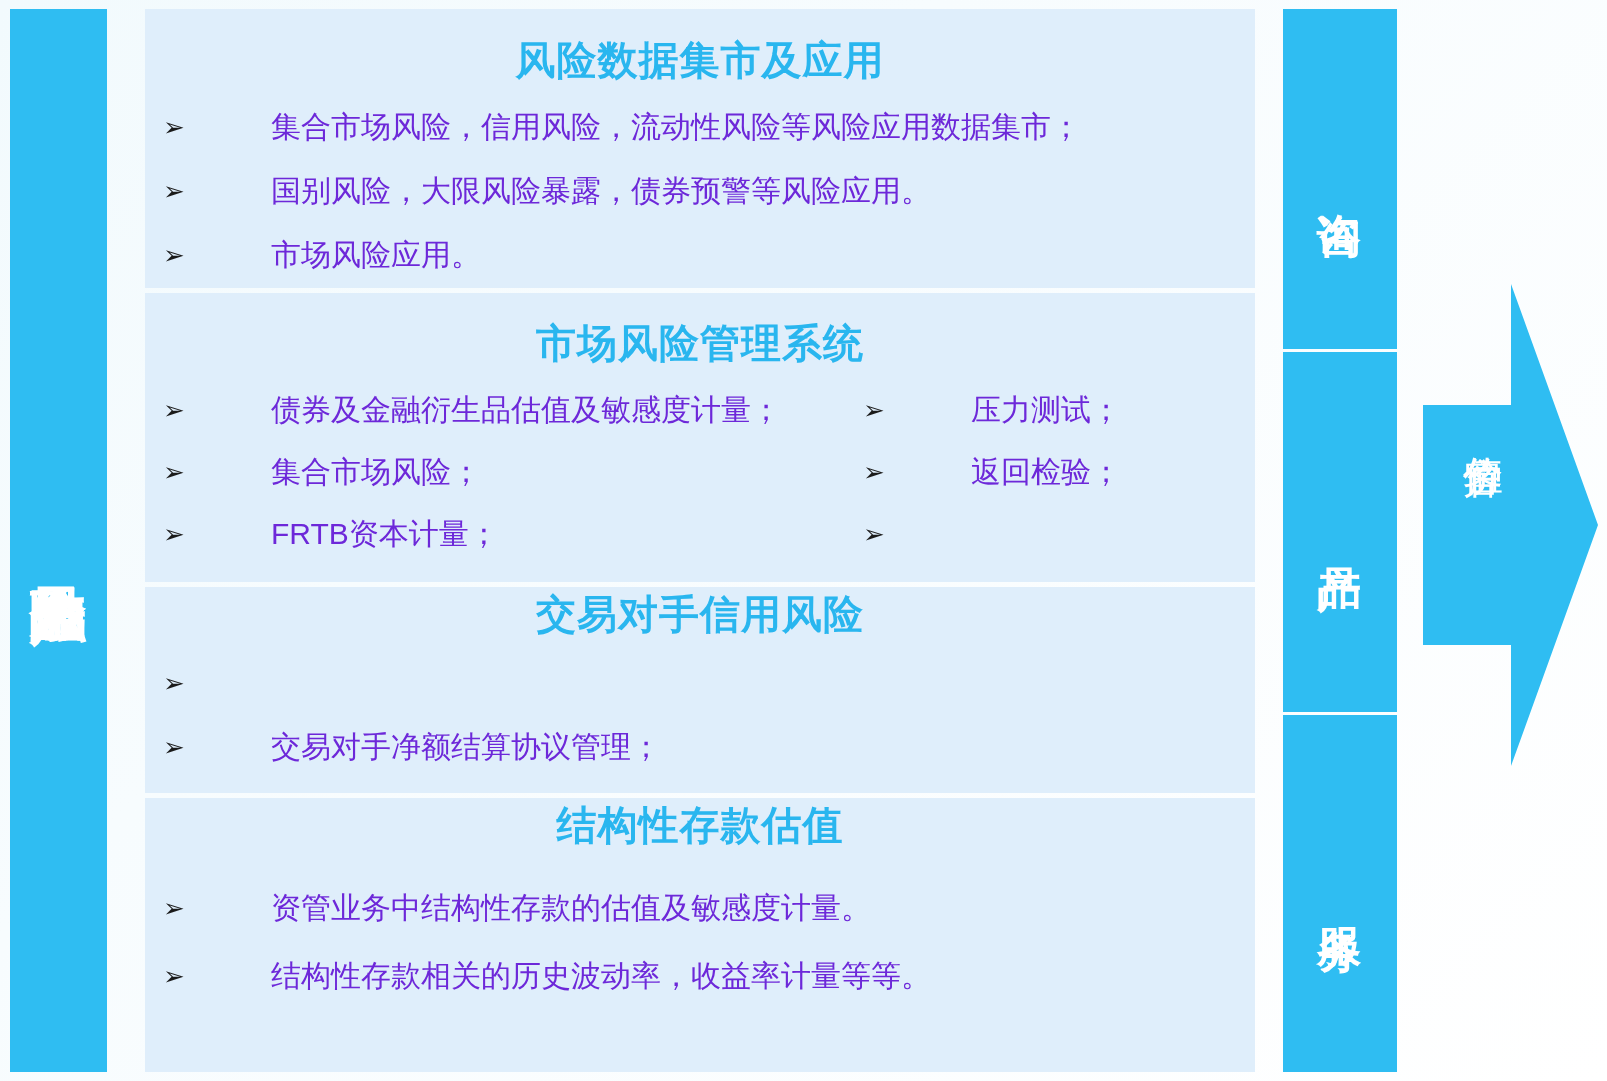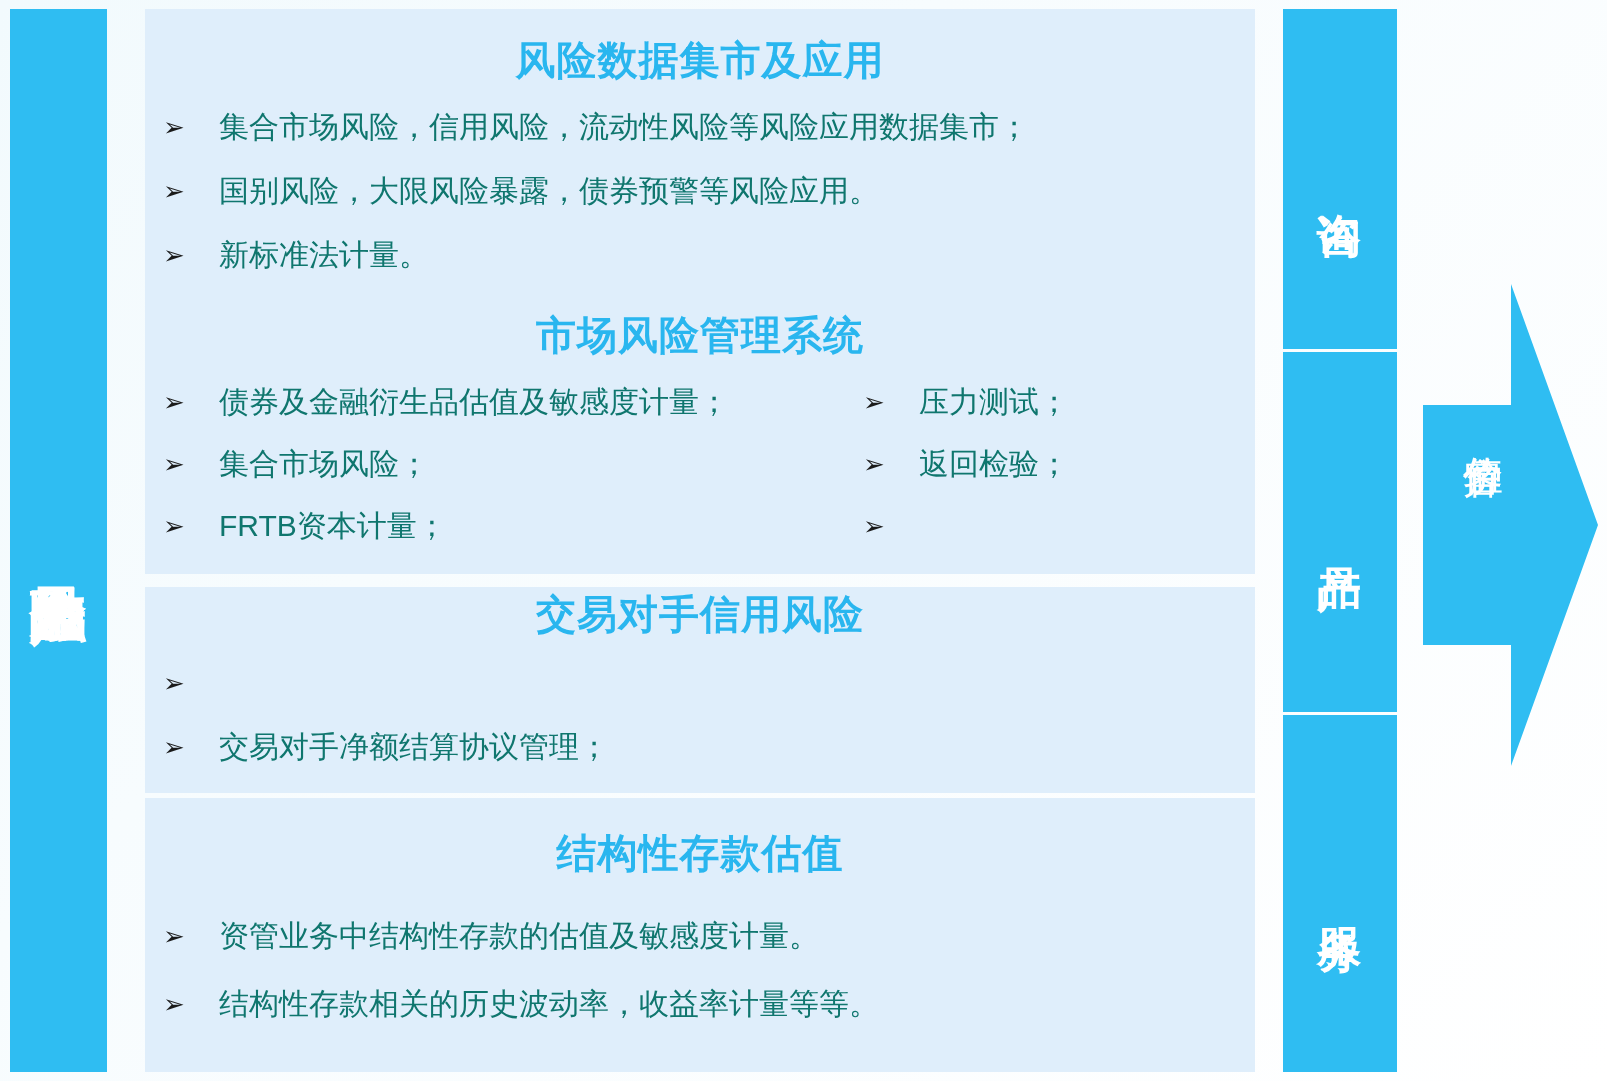--- a/index.html
+++ b/index.html
@@ -54,58 +54,58 @@
     height: 1063px;
   }
   .panel {
     position: absolute;
     left: 0;
     width: 1110px;
     background: #dfeefb;
     box-sizing: border-box;
   }
   .panel-1 { top: 0px;   height: 279px; }
-  .panel-2 { top: 276px; height: 289px; }
+  .panel-2 { top: 284px; height: 289px; }
   .panel-3 { top: 578px; height: 206px; }
   .panel-4 { top: 789px; height: 274px; }
 
   .panel-title {
     color: #29b6ef;
     font-size: 40px;
     font-weight: bold;
     text-align: center;
     letter-spacing: 1px;
   }
   .panel-1 .panel-title { margin-top: 24px; }
   .panel-2 .panel-title { margin-top: 23px; }
   .panel-3 .panel-title { }
-  .panel-4 .panel-title { margin-top: 28px; }
+  .panel-4 .panel-title { }
   .bullet-row {
     display: flex;
     align-items: flex-start;
     padding-left: 18px;
   }
   .bullet-col {
     display: flex;
     flex-direction: column;
   }
   .bullet-glyph {
     width: 28px;
     min-width: 28px;
     color: #1a1a1a;
     font-size: 26px;
     line-height: 34px;
     font-family: "DejaVu Sans", sans-serif;
     text-align: left;
   }
   .bullet-text {
-    color: #0f766e;
+    color: #6d28d9;
     font-size: 30px;
     line-height: 34px;
-    margin-left: 28px;
+    margin-left: 80px;
     white-space: nowrap;
   }
 
   
   .panel-1 .bullets { margin-top: 22px; }
   .panel-1 .bullet-item { margin-bottom: 30px; }
 
   
   .two-col {
     display: flex;
@@ -202,21 +202,21 @@
         <div class="bullet-row bullet-item">
           <span class="bullet-glyph">➢</span>
           <span class="bullet-text">集合市场风险，信用风险，流动性风险等风险应用数据集市；</span>
         </div>
         <div class="bullet-row bullet-item">
           <span class="bullet-glyph">➢</span>
           <span class="bullet-text">国别风险，大限风险暴露，债券预警等风险应用。</span>
         </div>
         <div class="bullet-row bullet-item">
           <span class="bullet-glyph">➢</span>
-          <span class="bullet-text">新标准法计量。</span>
+          <span class="bullet-text">市场风险应用。</span>
         </div>
       </div>
     </div>
 
     <div class="panel panel-2">
       <div class="panel-title">市场风险管理系统</div>
       <div class="two-col">
         <div class="col-left bullet-col">
           <div class="bullet-row bullet-item">
             <span class="bullet-glyph">➢</span>

